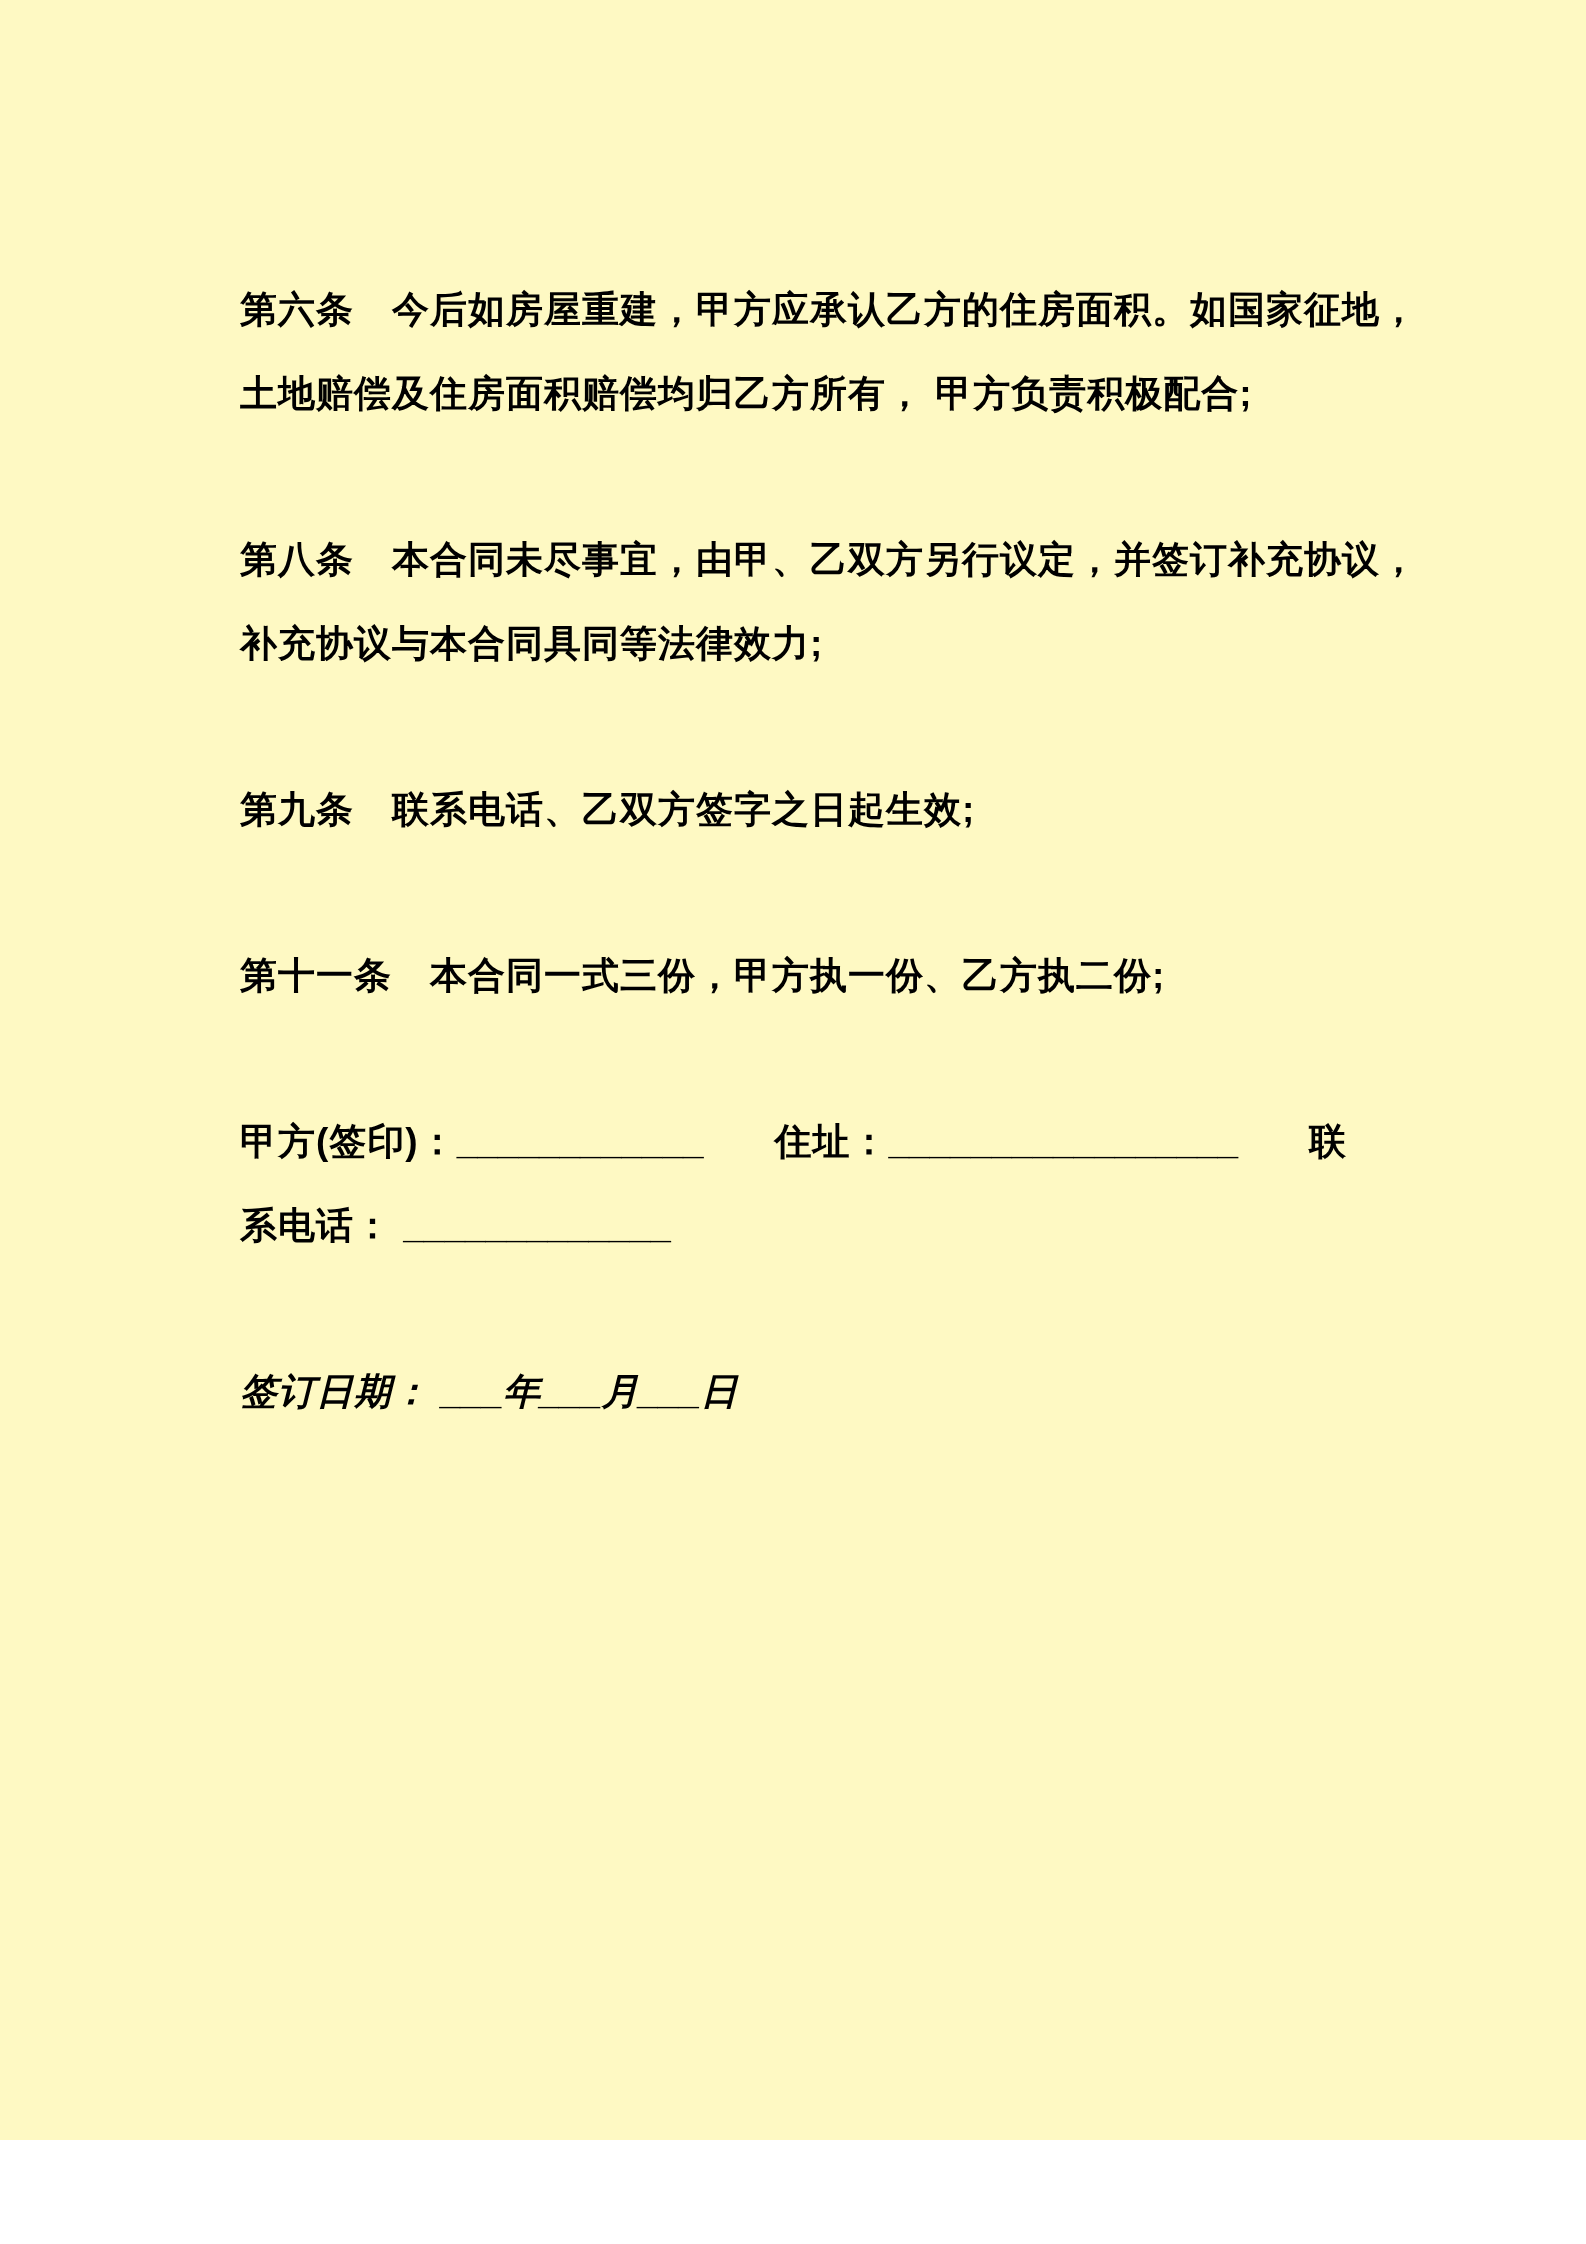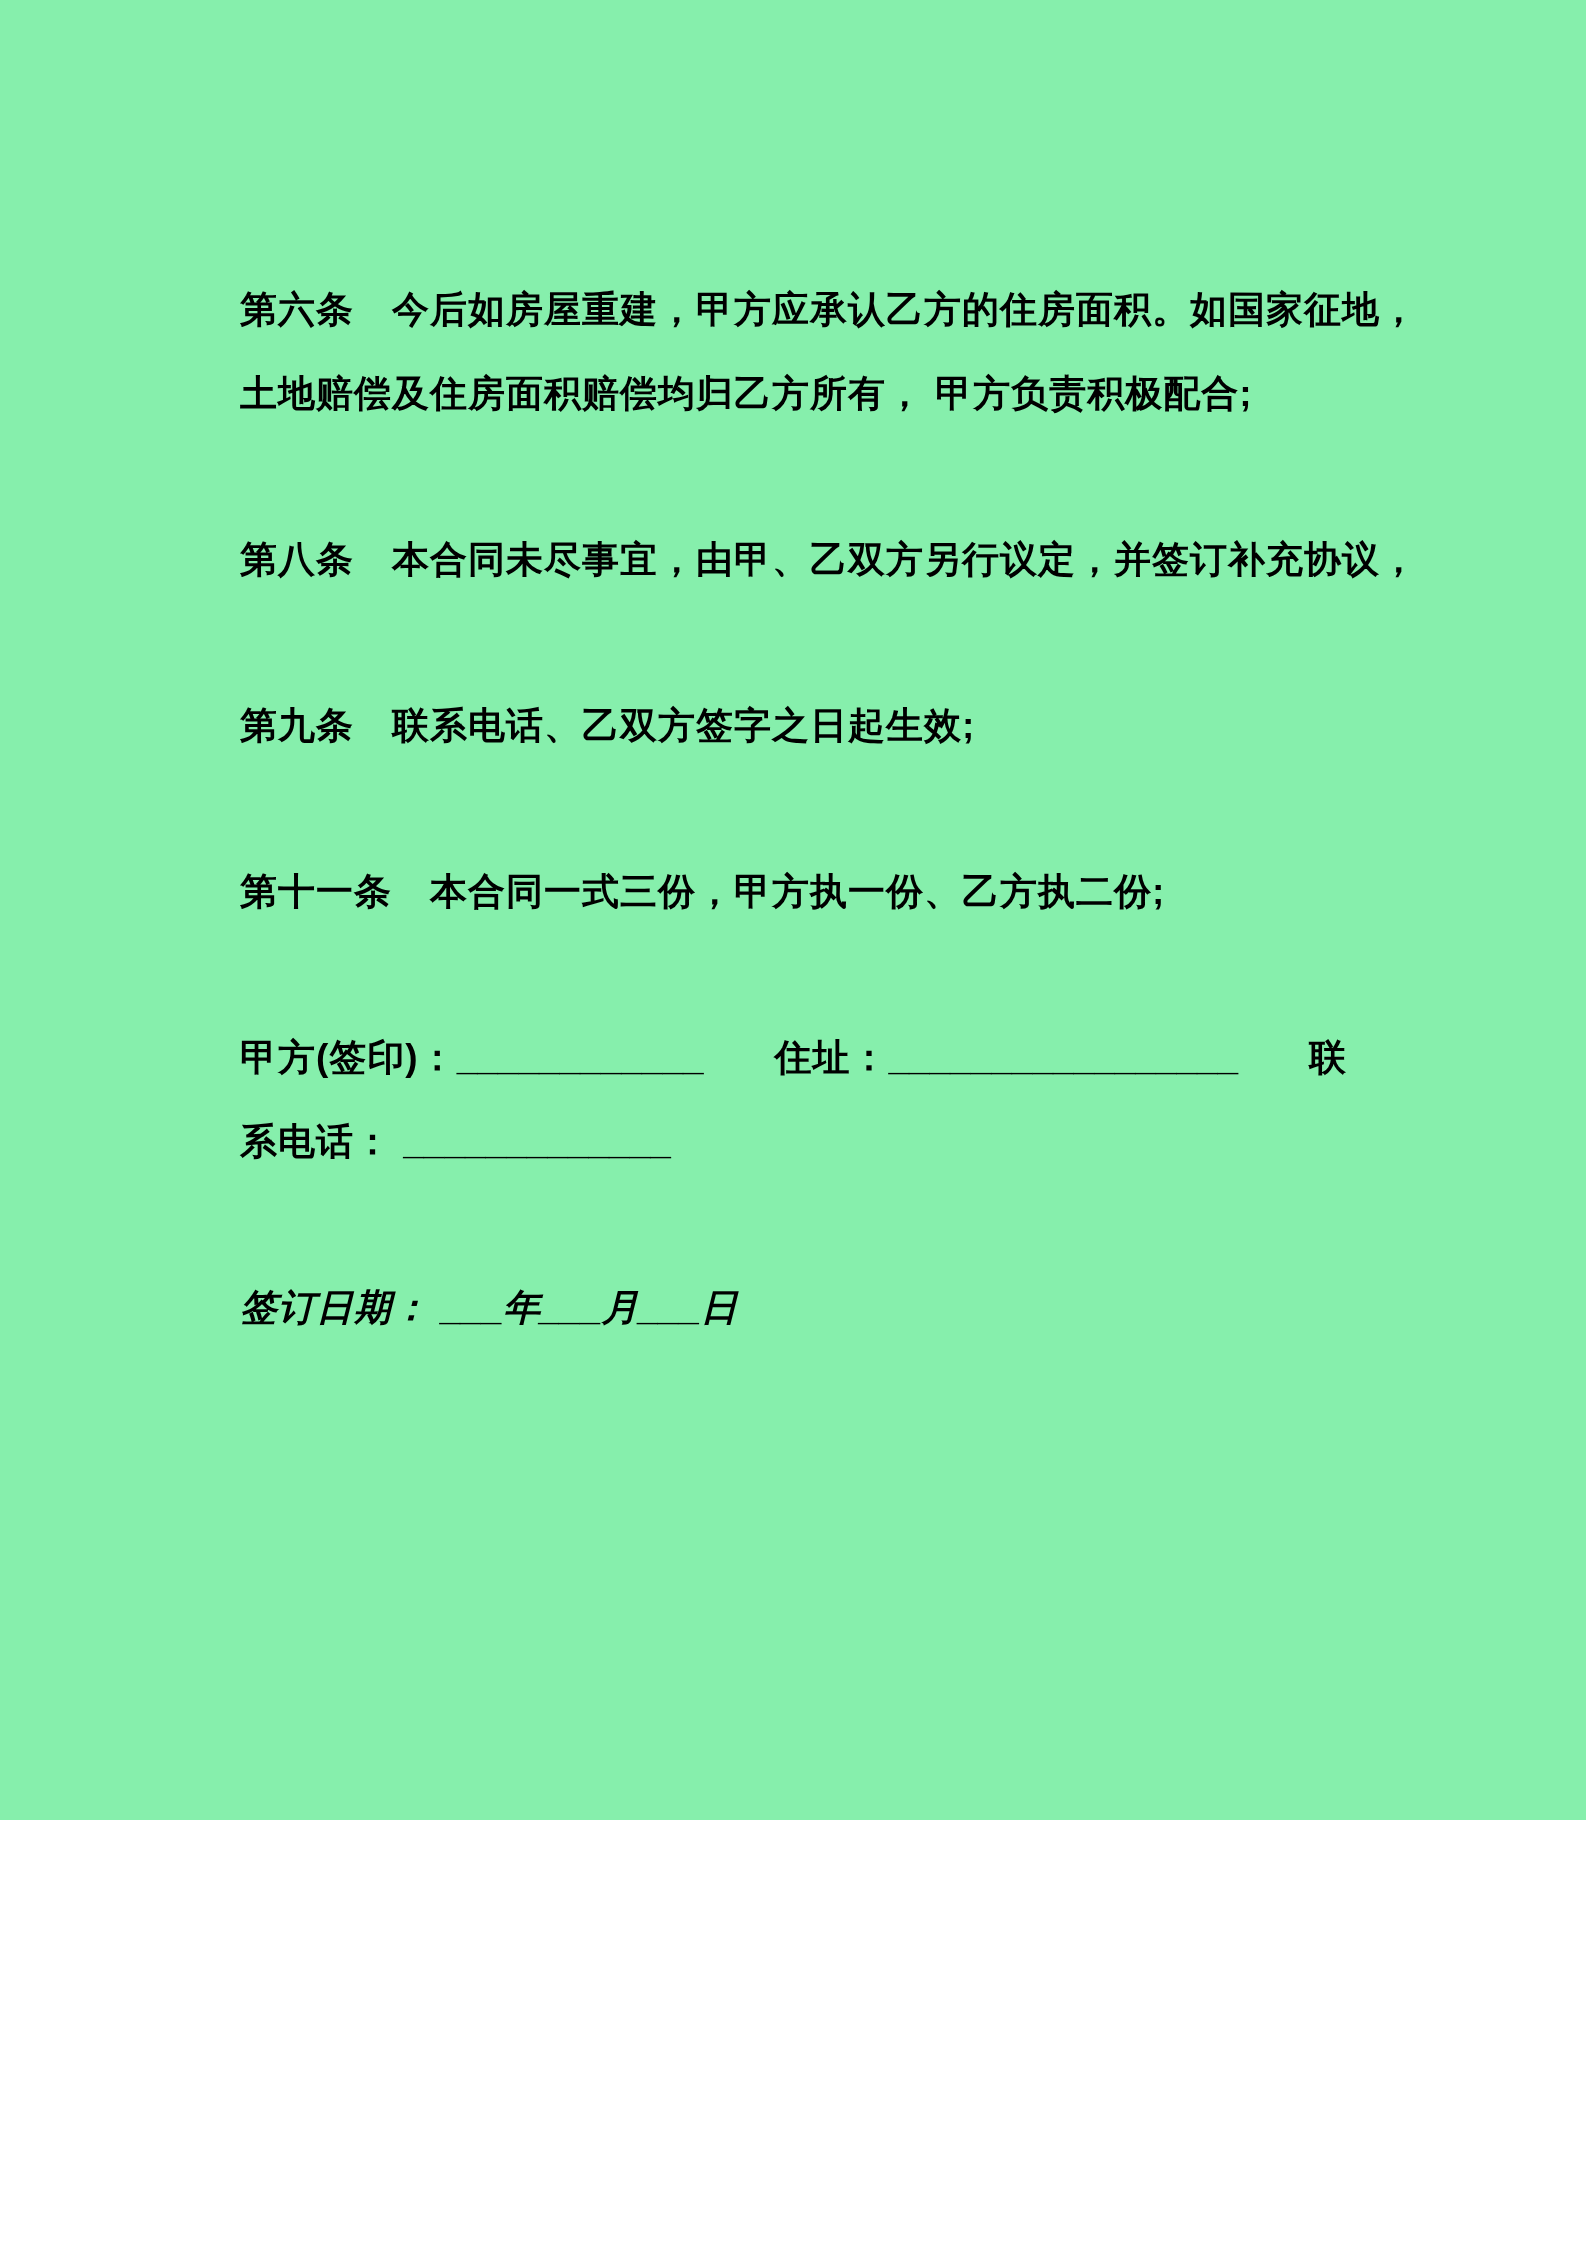--- a/index.html
+++ b/index.html
@@ -9,23 +9,23 @@
   }
   body {
     width: 1586px;
     height: 2244px;
     overflow: hidden;
     font-family: "Liberation Sans", "DejaVu Sans", sans-serif;
   }
   .page {
     box-sizing: border-box;
     width: 1586px;
-    height: 1820px;
+    height: 2140px;
     padding: 268px 239px 0 240px;
-    background: #86efac;
+    background: #fef9c3;
     color: #000000;
   }
   .para {
     margin: 0 0 82px 0;
   }
   .para.last {
     margin-bottom: 0;
     font-style: italic;
   }
   .tline {
@@ -54,20 +54,21 @@
 <div class="page">
 
   <div class="para">
     <div class="tline">第六条　今后如房屋重建，甲方应承认乙方的住房面积。如国家征地，</div>
     <div class="tline">土地赔偿及住房面积赔偿均归乙方所有， 甲方负责积极配合;</div>
   </div>
 
 
   <div class="para">
     <div class="tline">第八条　本合同未尽事宜，由甲、乙双方另行议定，并签订补充协议，</div>
+    <div class="tline">补充协议与本合同具同等法律效力;</div>
   </div>
 
   <div class="para">
     <div class="tline">第九条　联系电话、乙双方签字之日起生效;</div>
   </div>
 
 
   <div class="para">
     <div class="tline">第十一条　本合同一式三份，甲方执一份、乙方执二份;</div>
   </div>

